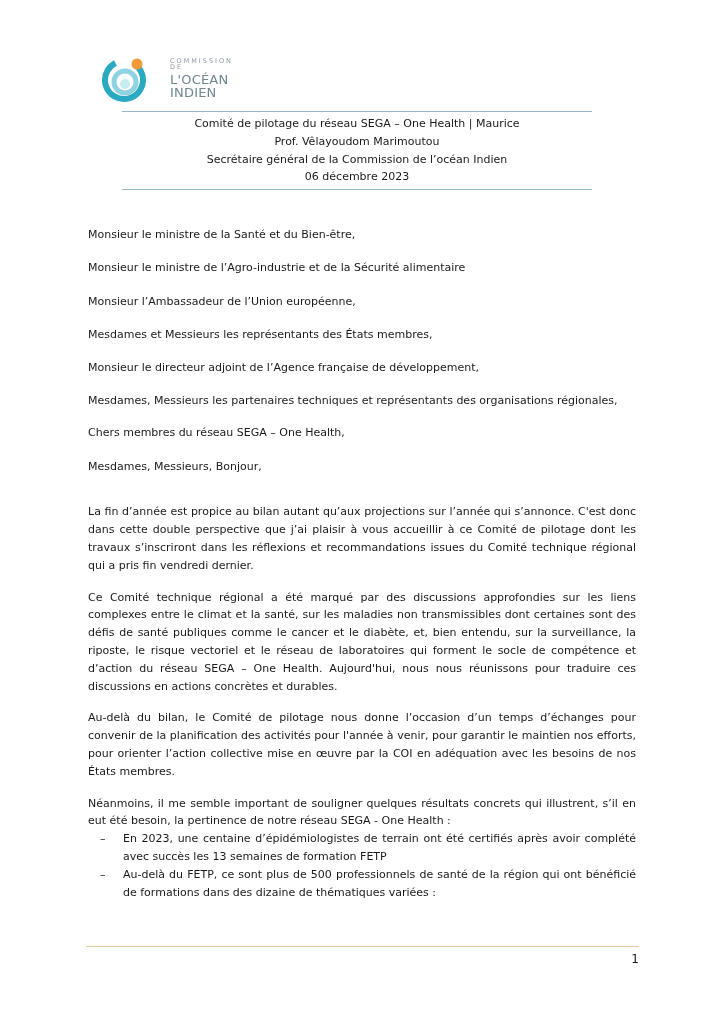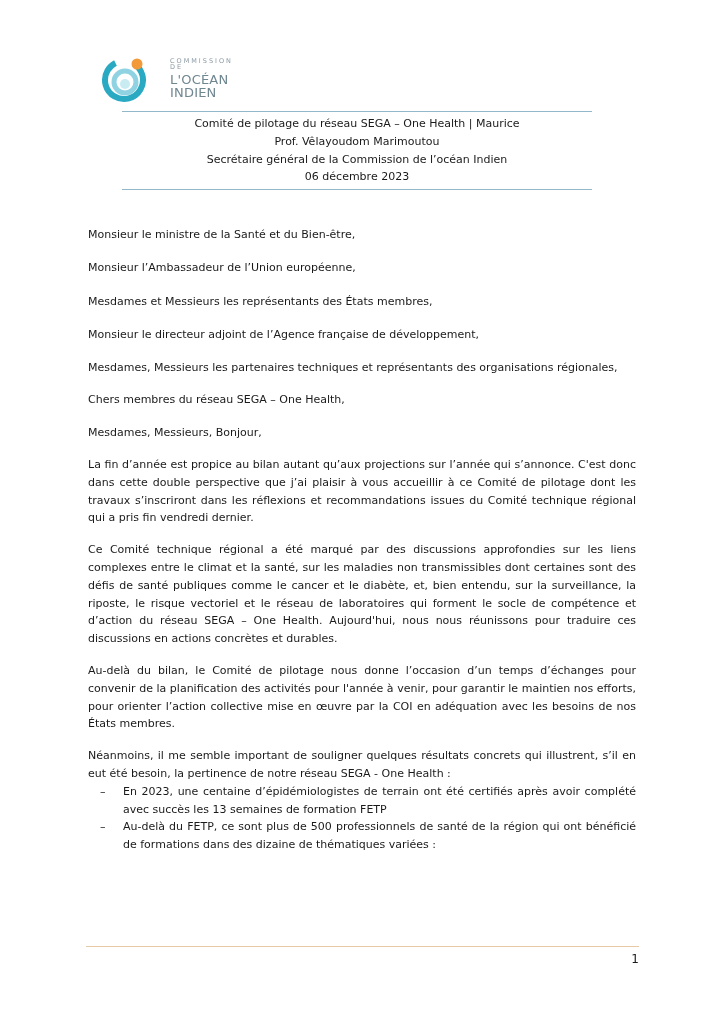--- a/index.html
+++ b/index.html
@@ -64,26 +64,27 @@
 
 <div class="header-box">
   <div>Comité de pilotage du réseau SEGA – One Health | Maurice</div>
   <div>Prof. Vêlayoudom Marimoutou</div>
   <div>Secrétaire général de la Commission de l’océan Indien</div>
   <div>06 décembre 2023</div>
 </div>
 
 <div class="body">
   <p class="salutation">Monsieur le ministre de la Santé et du Bien-être,</p>
+  <p class="salutation">Monsieur le ministre de l’Agro-industrie et de la Sécurité alimentaire</p>
   <p class="salutation">Monsieur l’Ambassadeur de l’Union européenne,</p>
   <p class="salutation">Mesdames et Messieurs les représentants des États membres,</p>
   <p class="salutation">Monsieur le directeur adjoint de l’Agence française de développement,</p>
   <p class="para" style="white-space: normal; margin-bottom:14px;">Mesdames, Messieurs les partenaires techniques et représentants des organisations régionales,</p>
   <p class="salutation">Chers membres du réseau SEGA – One Health,</p>
-  <p class="salutation" style="margin-bottom:14px;">Mesdames, Messieurs, Bonjour,</p>
+  <p class="salutation" style="margin-bottom:28px;">Mesdames, Messieurs, Bonjour,</p>
 
   <p class="para">La fin d’année est propice au bilan autant qu’aux projections sur l’année qui s’annonce. C'est donc dans cette double perspective que j’ai plaisir à vous accueillir à ce Comité de pilotage dont les travaux s’inscriront dans les réflexions et recommandations issues du Comité technique régional qui a pris fin vendredi dernier.</p>
   <p class="para">Ce Comité technique régional a été marqué par des discussions approfondies sur les liens complexes entre le climat et la santé, sur les maladies non transmissibles dont certaines sont des défis de santé publiques comme le cancer et le diabète, et, bien entendu, sur la surveillance, la riposte, le risque vectoriel et le réseau de laboratoires qui forment le socle de compétence et d’action du réseau SEGA – One Health. Aujourd'hui, nous nous réunissons pour traduire ces discussions en actions concrètes et durables.</p>
   <p class="para">Au-delà du bilan, le Comité de pilotage nous donne l’occasion d’un temps d’échanges pour convenir de la planification des activités pour l'année à venir, pour garantir le maintien nos efforts, pour orienter l’action collective mise en œuvre par la COI en adéquation avec les besoins de nos États membres.</p>
   <p class="para" style="margin-bottom:0;">Néanmoins, il me semble important de souligner quelques résultats concrets qui illustrent, s’il en eut été besoin, la pertinence de notre réseau SEGA - One Health :</p>
 
   <ul class="bullets">
     <li>
       <span class="dash">–</span>
       <span>En 2023, une centaine d’épidémiologistes de terrain ont été certifiés après avoir complété avec succès les 13 semaines de formation FETP</span>

